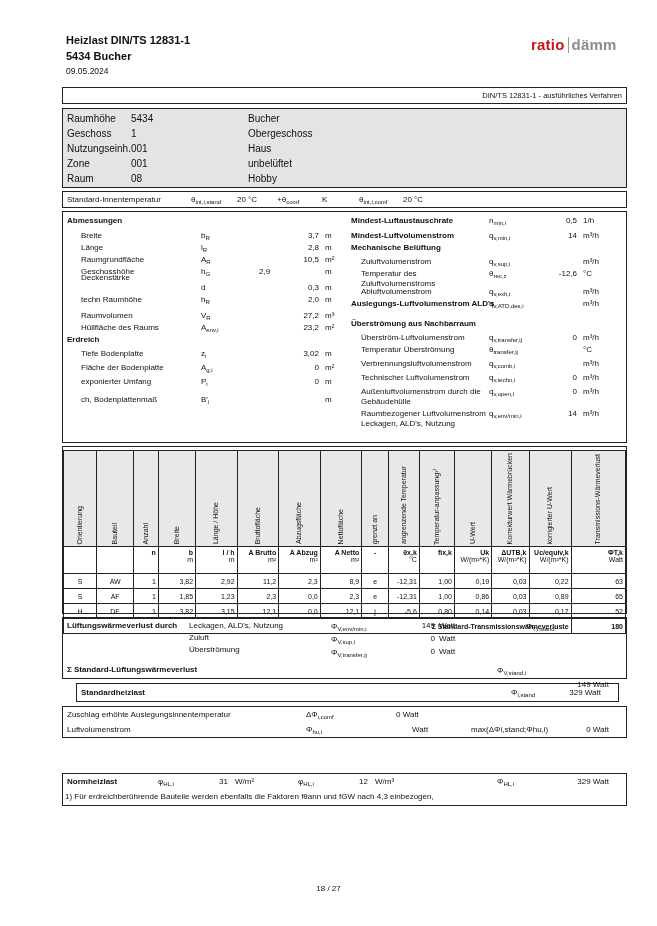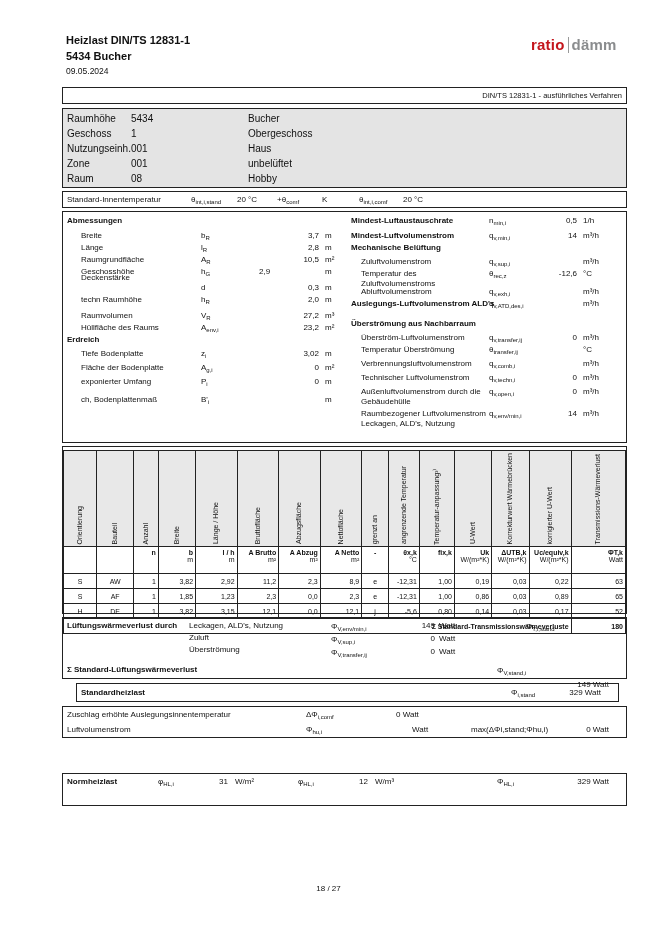--- a/index.html
+++ b/index.html
@@ -424,15 +424,16 @@
 <div class="box norm-box">
   <span style="left:4px;top:3px;font-weight:bold">Normheizlast</span>
   <span style="left:95px;top:3px"><span style="position:static">φ</span><sub>HL,i</sub></span>
   <span style="left:156px;top:3px">31</span>
   <span style="left:172px;top:3px">W/m²</span>
   <span style="left:235px;top:3px"><span style="position:static">φ</span><sub>HL,i</sub></span>
   <span style="left:296px;top:3px">12</span>
   <span style="left:312px;top:3px">W/m³</span>
   <span style="left:434px;top:3px"><span style="position:static">Φ</span><sub>HL,i</sub></span>
   <span style="right:17px;top:3px">329 Watt</span>
+  <span style="left:2px;top:18px">1) Für erdreichberührende Bauteile werden ebenfalls die Faktoren fθann und fGW nach 4,3 einbezogen,</span>
 </div>
 
 <div class="abs pg">18 / 27</div>
 
 </body></html>

